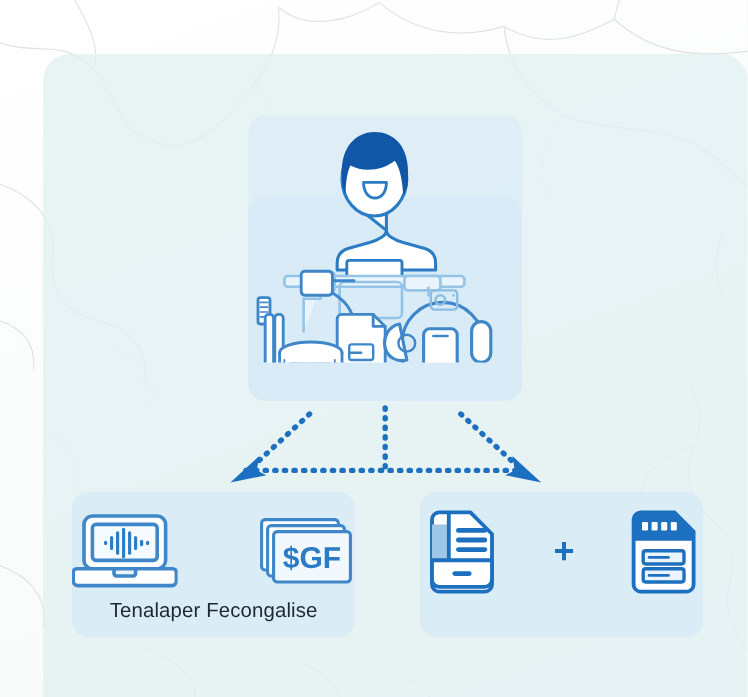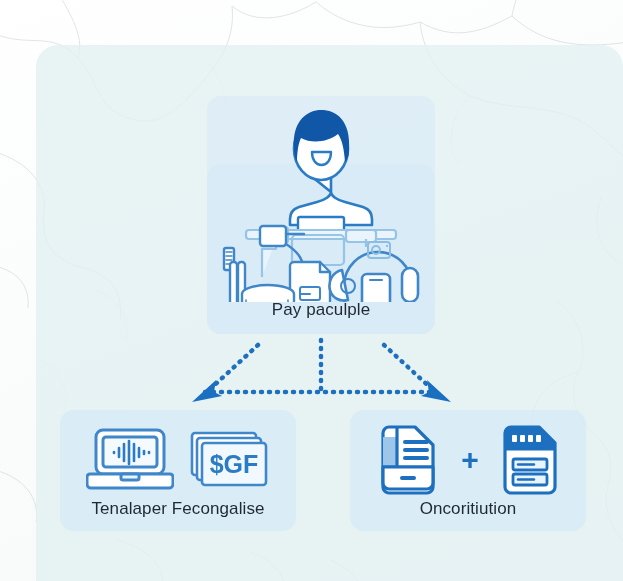--- a/index.html
+++ b/index.html
@@ -91,21 +91,21 @@
     white-space: nowrap;
   }
   .card-top .card-label { bottom: 14px; }
   .card-bl .card-label, .card-br .card-label { bottom: 12px; text-align: center; }
 
   
   .icon-stack {
     position: absolute;
     display: flex;
     align-items: center;
-    justify-content: center;
+    justify-content: space-between;
   }
   .top-icon {
     left: 0; right: 0; top: 6px;
     height: 200px;
   }
   .bottom-icons {
     left: 0; right: 0; top: 10px;
     height: 80px;
     gap: 14px;
   }
@@ -244,21 +244,20 @@
           <path d="M154 178 h12" stroke-width="2"></path>
         </g>
 
         <g stroke="#8cbde2" stroke-width="2" fill="none">
           <rect x="152" y="140" width="22" height="16" rx="3"></rect>
           <circle cx="160" cy="148" r="4"></circle>
           <path d="M170 144 h2"></path>
         </g>
       </svg>
     </div>
-    <div class="card-label">Pay paculple</div>
   </div>
 
   <svg class="arrows" viewBox="0 0 623 581">
     <g stroke="#1d6fbf" stroke-width="4.5" fill="none" stroke-linecap="round" stroke-dasharray="1 7">
 
       <line x1="321" y1="340" x2="321" y2="392"></line>
 
       <line x1="205" y1="392" x2="437" y2="392"></line>
 
       <line x1="258" y1="345" x2="207" y2="392"></line>
@@ -346,16 +345,15 @@
         <g stroke="#1d6fbf" stroke-width="2.8" fill="#eaf4fc">
           <rect x="16" y="36" width="34" height="11" rx="2"></rect>
           <rect x="16" y="51" width="34" height="11" rx="2"></rect>
         </g>
         <g stroke="#1d6fbf" stroke-width="2.4" stroke-linecap="round">
           <path d="M21 41.5 h16"></path>
           <path d="M21 56.5 h16"></path>
         </g>
       </svg>
     </div>
-    <div class="card-label">Oncoritiution</div>
   </div>
 
 </div>
 
 </body></html>

